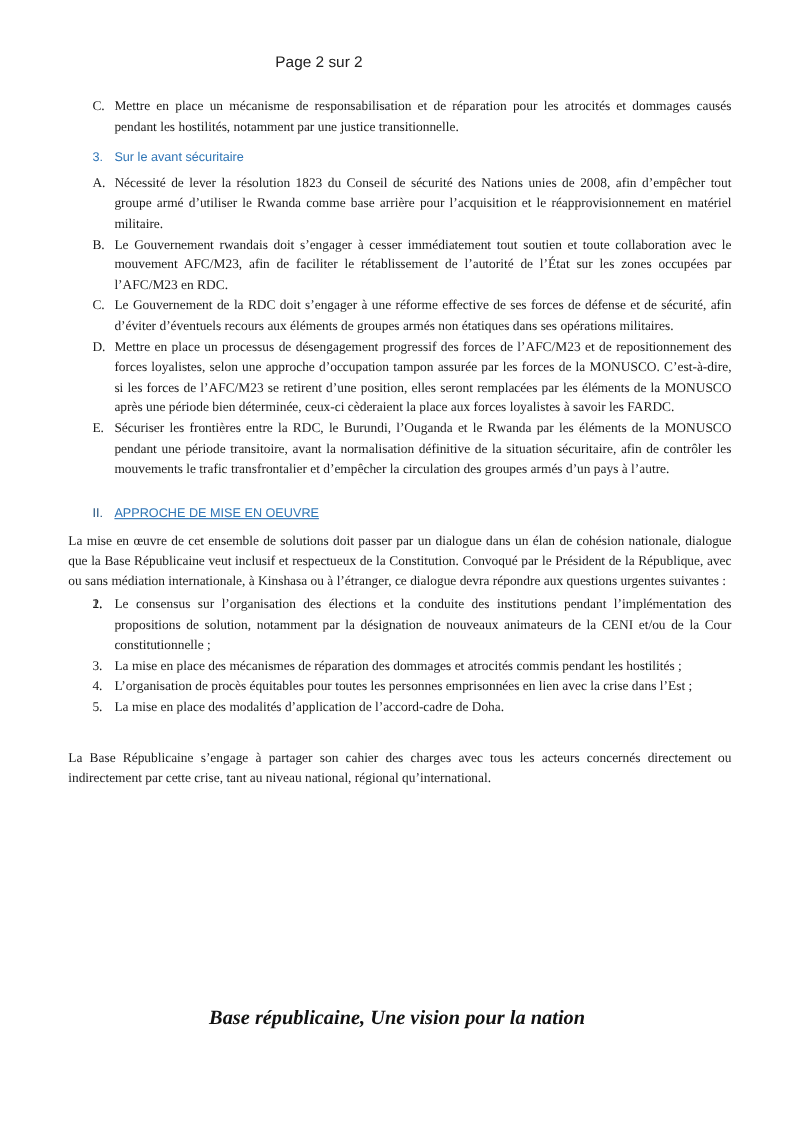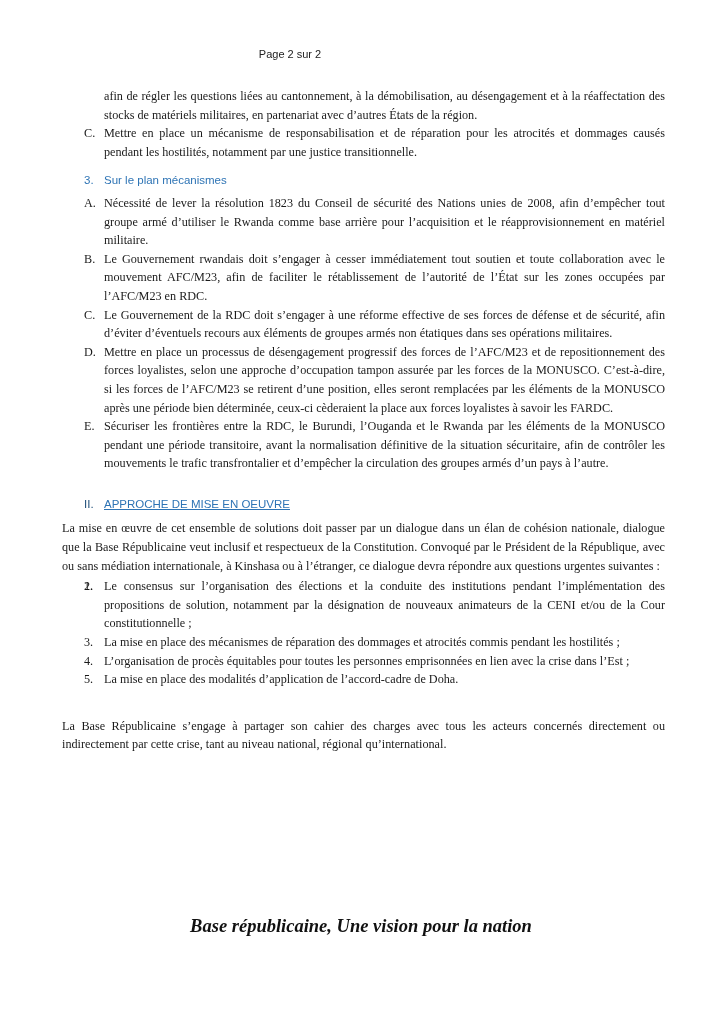--- a/index.html
+++ b/index.html
@@ -2,21 +2,21 @@
 <html><head>
 <meta charset="utf-8">
 <style>
   html, body { margin: 0; padding: 0; background: #ffffff; }
   body {
     width: 722px; height: 1024px; position: relative; overflow: hidden;
     font-family: "Liberation Serif", serif; color: #1a1a1a;
   }
   .page-header {
     position: absolute; top: 48px; left: 0; width: 580px; text-align: center;
-    font-family: "Liberation Sans", sans-serif; font-size: 11px; color: #222;
+    font-family: "Liberation Sans", sans-serif; font-size: 14px; color: #222;
   }
   .content { position: absolute; left: 62px; top: 87px; width: 603px; font-size: 12.2px; line-height: 18.6px; }
   .indent-block { padding-left: 42px; }
   .item { position: relative; padding-left: 42px; text-align: justify; }
   .item .marker { position: absolute; left: 22px; top: 0; }
   .para { text-align: justify; }
   .justify { text-align: justify; }
   .sub-heading {
     font-family: "Liberation Sans", sans-serif; color: #2e74b5; font-size: 11.5px;
     position: relative; padding-left: 42px; margin: 10px 0 4px 0;
@@ -35,30 +35,29 @@
     font-family: "Liberation Serif", serif; font-style: italic; font-weight: bold;
     font-size: 18.5px; color: #111; margin-top: 28px;
   }
 </style>
 </head>
 <body>
 
 <div class="page-header">Page 2 sur 2</div>
 
 <div class="content">
-  <div class="indent-block justify">afin de régler les questions liées au cantonnement, à la démobilisation, au désengagement et à la réaffectation des stocks de matériels militaires, en partenariat avec d’autres États de la région.</div>
 
   <div class="item">
     <span class="marker">C.</span>
     <span>Mettre en place un mécanisme de responsabilisation et de réparation pour les atrocités et dommages causés pendant les hostilités, notamment par une justice transitionnelle.</span>
   </div>
 
   <div class="sub-heading">
     <span class="num">3.</span>
-    <span>Sur le plan mécanismes</span>
+    <span>Sur le avant sécuritaire</span>
   </div>
 
   <div>
     <div class="item">
       <span class="marker">A.</span>
       <span>Nécessité de lever la résolution 1823 du Conseil de sécurité des Nations unies de 2008, afin d’empêcher tout groupe armé d’utiliser le Rwanda comme base arrière pour l’acquisition et le réapprovisionnement en matériel militaire.</span>
     </div>
     <div class="item">
       <span class="marker">B.</span>
       <span>Le Gouvernement rwandais doit s’engager à cesser immédiatement tout soutien et toute collaboration avec le mouvement AFC/M23, afin de faciliter le rétablissement de l’autorité de l’État sur les zones occupées par l’AFC/M23 en RDC.</span>

